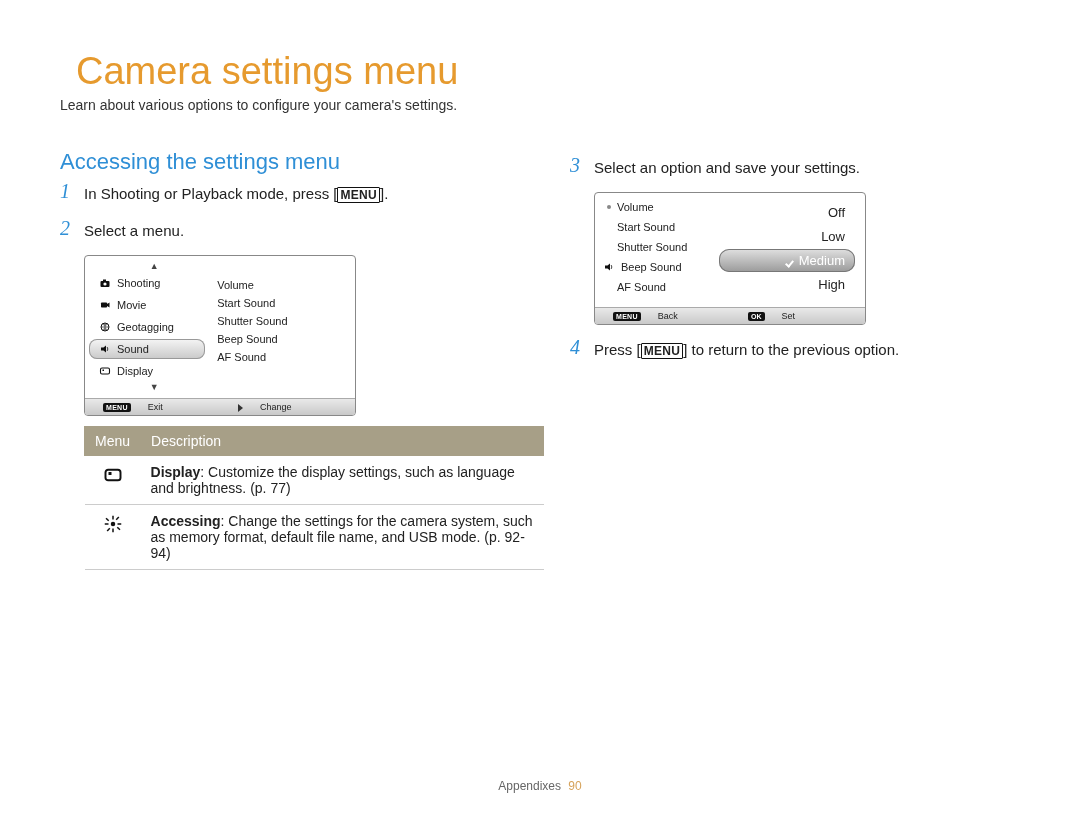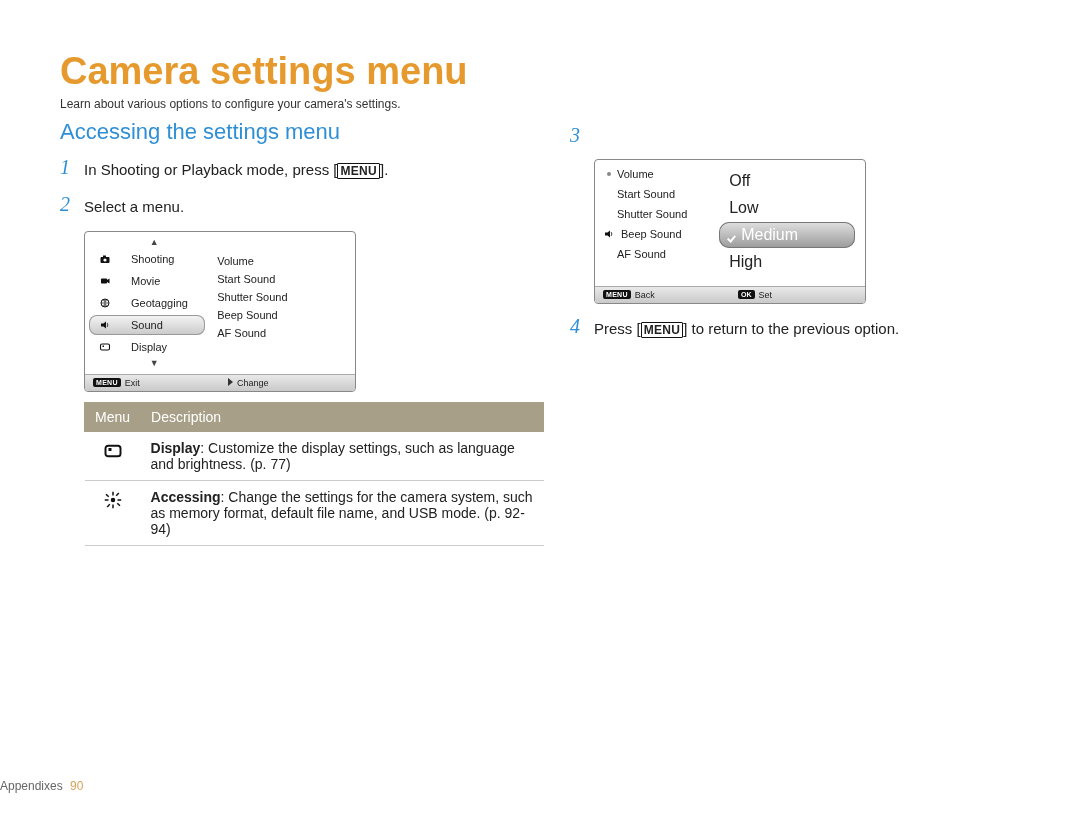--- a/index.html
+++ b/index.html
@@ -12,41 +12,41 @@
     height: 815px;
     box-sizing: border-box;
   }
   .page {
     padding: 50px 60px 0 60px;
     box-sizing: border-box;
   }
   .title {
     font-size: 38px;
     color: #e69a2e;
-    font-weight: 700;
-    margin: 0 0 4px 0;
+    font-weight: 400;
+    margin: 0 0 4px 16px;
   }
   .intro {
-    font-size: 12px;
+    font-size: 14px;
     color: #333;
-    margin: 0 0 8px 0;
+    margin: 0 0 36px 0;
   }
   .columns {
     display: flex;
     gap: 60px;
   }
   .col {
     flex: 1;
     min-width: 0;
   }
   .subhead {
     font-size: 22px;
     color: #2f8fd6;
     font-weight: 400;
-    margin: 0 0 12px 0;
+    margin: 0 0 6px 0;
   }
   .steps {
     margin: 0;
     padding: 0;
     list-style: none;
   }
   .step {
     display: flex;
     align-items: flex-start;
     gap: 10px;
@@ -102,21 +102,21 @@
   .sl-arrow {
     text-align: center;
     font-size: 9px;
     line-height: 1;
     color: #444;
     margin: 0 0 2px 14px;
   }
   .sl-row {
     display: flex;
     align-items: center;
-    gap: 20px;
+    gap: 6px;
     padding: 2px 6px 2px 10px;
     border-radius: 8px;
     margin: 2px 4px 2px 4px;
     height: 16px;
   }
   .sl-row.sel {
     background: linear-gradient(#f5f5f5,#c9c9c9);
     box-shadow: inset 0 0 0 1px #999;
   }
   .sl-icon {
@@ -130,24 +130,24 @@
   }
   .sr-item { padding: 3px 0 3px 2px; }
   .screen-footer {
     display: flex;
     font-size: 9px;
     background: linear-gradient(#e9e9e9,#c9c9c9);
     border-top: 1px solid #aaa;
   }
   .screen-footer > div {
     flex: 1;
-    padding: 3px 8px;
-    display: flex;
-    align-items: flex-start;
-    gap: 4px;
+    padding: 3px 18px;
+    display: flex;
+    align-items: flex-end;
+    gap: 17px;
   }
   .foot-menu {
     font-weight: bold;
     font-size: 7px;
     background: #111;
     color: #fff;
     padding: 1px 3px;
     border-radius: 2px;
     letter-spacing: 0.3px;
   }
@@ -219,21 +219,22 @@
     height: 16px;
   }
   .s2-bullet {
     width: 4px; height: 4px; border-radius: 50%;
     background: #888;
   }
   .s2-opt {
     padding: 4px 10px;
     border-radius: 10px;
     margin: 0 2px 1px 0;
-    font-size: 16px;
+    font-size: 13px;
+    text-align: right;
   }
   .s2-opt.sel {
     background: linear-gradient(#e0e0e0,#9a9a9a);
     color: #fff;
     box-shadow: inset 0 0 0 1px #777;
     position: relative;
   }
   .s2-check {
     display: inline-block;
     width: 8px; height: 8px;
@@ -248,20 +249,21 @@
     border-right: 2px solid #fff;
     border-bottom: 2px solid #fff;
     transform: rotate(40deg);
   }
 
   
   .page-footer {
     position: absolute;
     left: 0; right: 0;
     bottom: 22px;
+    text-align: center;
     font-size: 12px;
     color: #666;
   }
   .page-num { color: #d6a25a; margin-left: 4px; }
 
   
   .svgicon { width: 12px; height: 12px; display: block; }
   .svgicon-lg { width: 18px; height: 18px; display: inline-block; }
 </style>
 </head>
@@ -408,20 +410,21 @@
             </td>
           </tr>
         </tbody>
       </table>
     </div>
 
     <div class="col">
       <ul class="steps" style="margin-top:6px;">
         <li class="step">
           <span class="step-num">3</span>
+          <span class="step-text">Select an option and save your settings.</span>
         </li>
       </ul>
 
       <div class="screen2">
         <div class="screen2-body">
           <div class="s2-left">
             <div class="s2-row">
               <span class="s2-bullet"></span>
               <span>Volume</span>
             </div>

